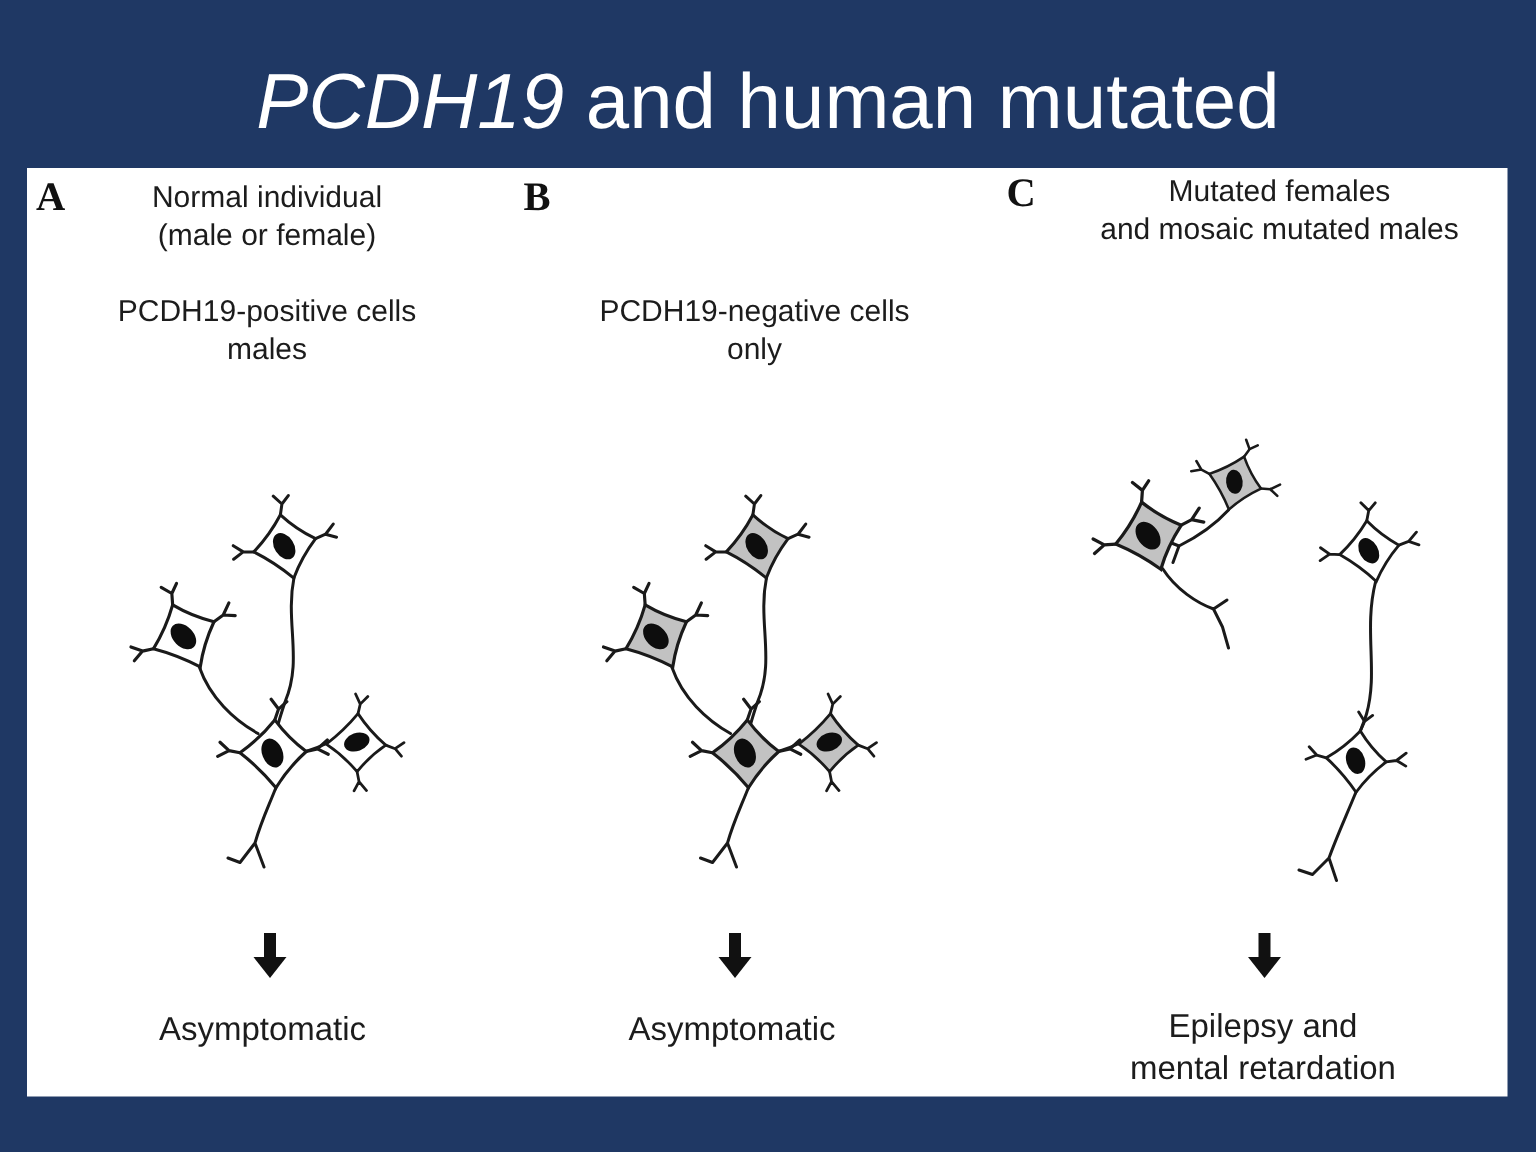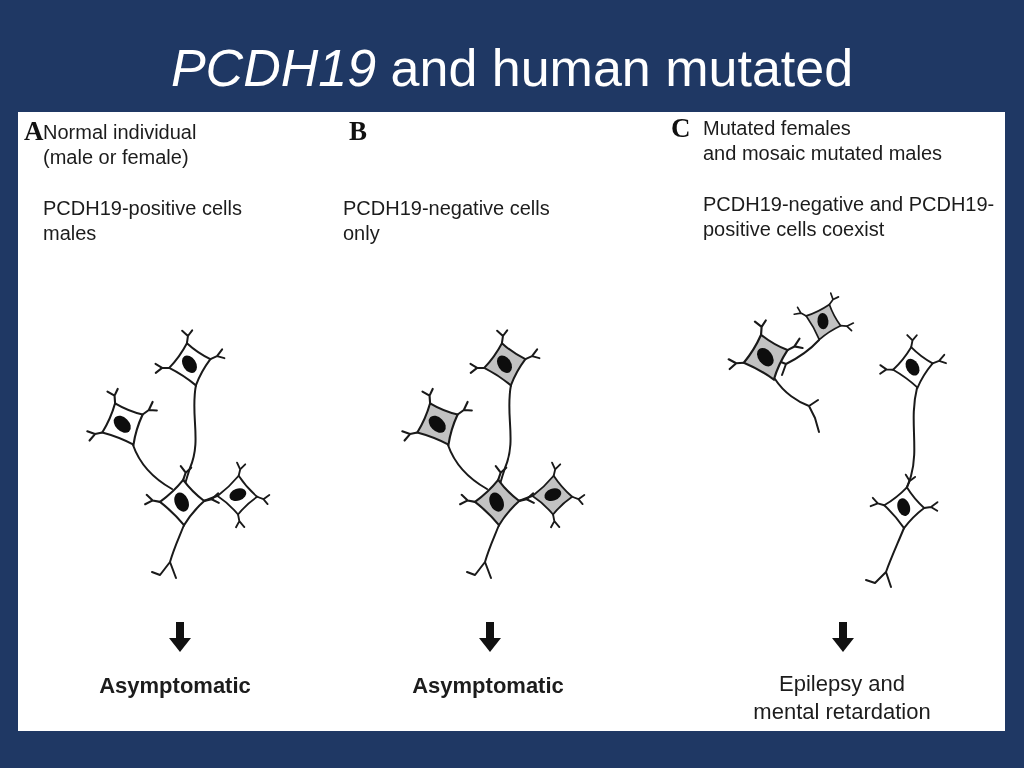--- a/index.html
+++ b/index.html
@@ -18,26 +18,26 @@
   .figure{
     position:absolute;left:18px;top:112px;width:987px;height:619px;
     background:var(--panel-bg,#ffffff);
   }
   .plabel{
     position:absolute;
     font-family:"Liberation Serif",serif;font-weight:700;
     font-size:27px;color:#111;line-height:28px;
   }
   .cond,.comp{
-    position:absolute;white-space:pre-line;
+    position:absolute;text-align:center;white-space:pre-line;
     font-size:20px;line-height:25px;color:var(--fig-text,#1c1c1c);
   }
   .outcome{
     position:absolute;text-align:center;white-space:pre-line;
-    font-size:22px;line-height:28px;color:var(--fig-text,#1c1c1c);font-weight:bold;
+    font-size:22px;line-height:28px;color:var(--fig-text,#1c1c1c);
   }
   .outcome.bold{font-weight:400;}
   svg.neurons{position:absolute;overflow:visible;}
   .nbody{stroke:var(--outline,#1a1a1a);stroke-width:2;}
   .nstub,.axons{fill:none;stroke:var(--outline,#1a1a1a);stroke-width:2;
     stroke-linecap:round;stroke-linejoin:round;}
   .nnuc{fill:#0d0d0d;}
   .arrow{position:absolute;width:30px;}
   .arrow .shaft{width:8px;height:16px;background:var(--arrow-color,#111);margin:0 auto;}
   .arrow .head{width:0;height:0;margin:0 auto;
@@ -60,22 +60,20 @@
     <div class="cond" style="left:25px;top:8px;width:270px">Normal individual
 (male or female)</div>
     <div class="comp" style="left:25px;top:84px;width:270px">PCDH19-positive cells
 males</div>
 
     <div class="comp" style="left:325px;top:84px;width:320px">PCDH19-negative cells
 only</div>
 
     <div class="cond" style="left:685px;top:4px;width:300px">Mutated females
 and mosaic mutated males</div>
-    <div class="comp" style="left:685px;top:80px;width:300px">PCDH19-negative and PCDH19-
-positive cells coexist</div>
 
     <svg class="neurons" style="left:10px;top:178px" width="310" height="330" viewBox="0 0 310 330">
       <defs>
         <g id="neu">
           <path class="nstub" d="M0,-22 L2,-29 M2,-29 L-3,-35 M2,-29 L7,-34 M-21,0 L-28,-1 M-28,-1 L-34,-6 M-28,-1 L-35,3 M21,-3 L28,-5 M28,-5 L34,-11 M28,-5 L35,-2"></path>
           <path class="nbody" d="M0,-22 Q9,-11 21,-3 Q10,8 3,21 Q-8,9 -21,0 Q-9,-9.5 0,-22 Z"></path>
           <ellipse class="nnuc" cx="0" cy="-1" rx="6.5" ry="9.5" transform="rotate(-25)"></ellipse>
         </g>
       </defs>
       <path class="axons" d="M168,95 C162,125 174,150 162,178 C158,190 156,197 155,203 M105,155 C112,175 128,190 144,199 M156,235 C150,250 146,258 142,272 M142,272 L132,285 M142,272 L148,288 M132,285 L124,282 M189,206 C180,210 172,212 167,213"></path>

